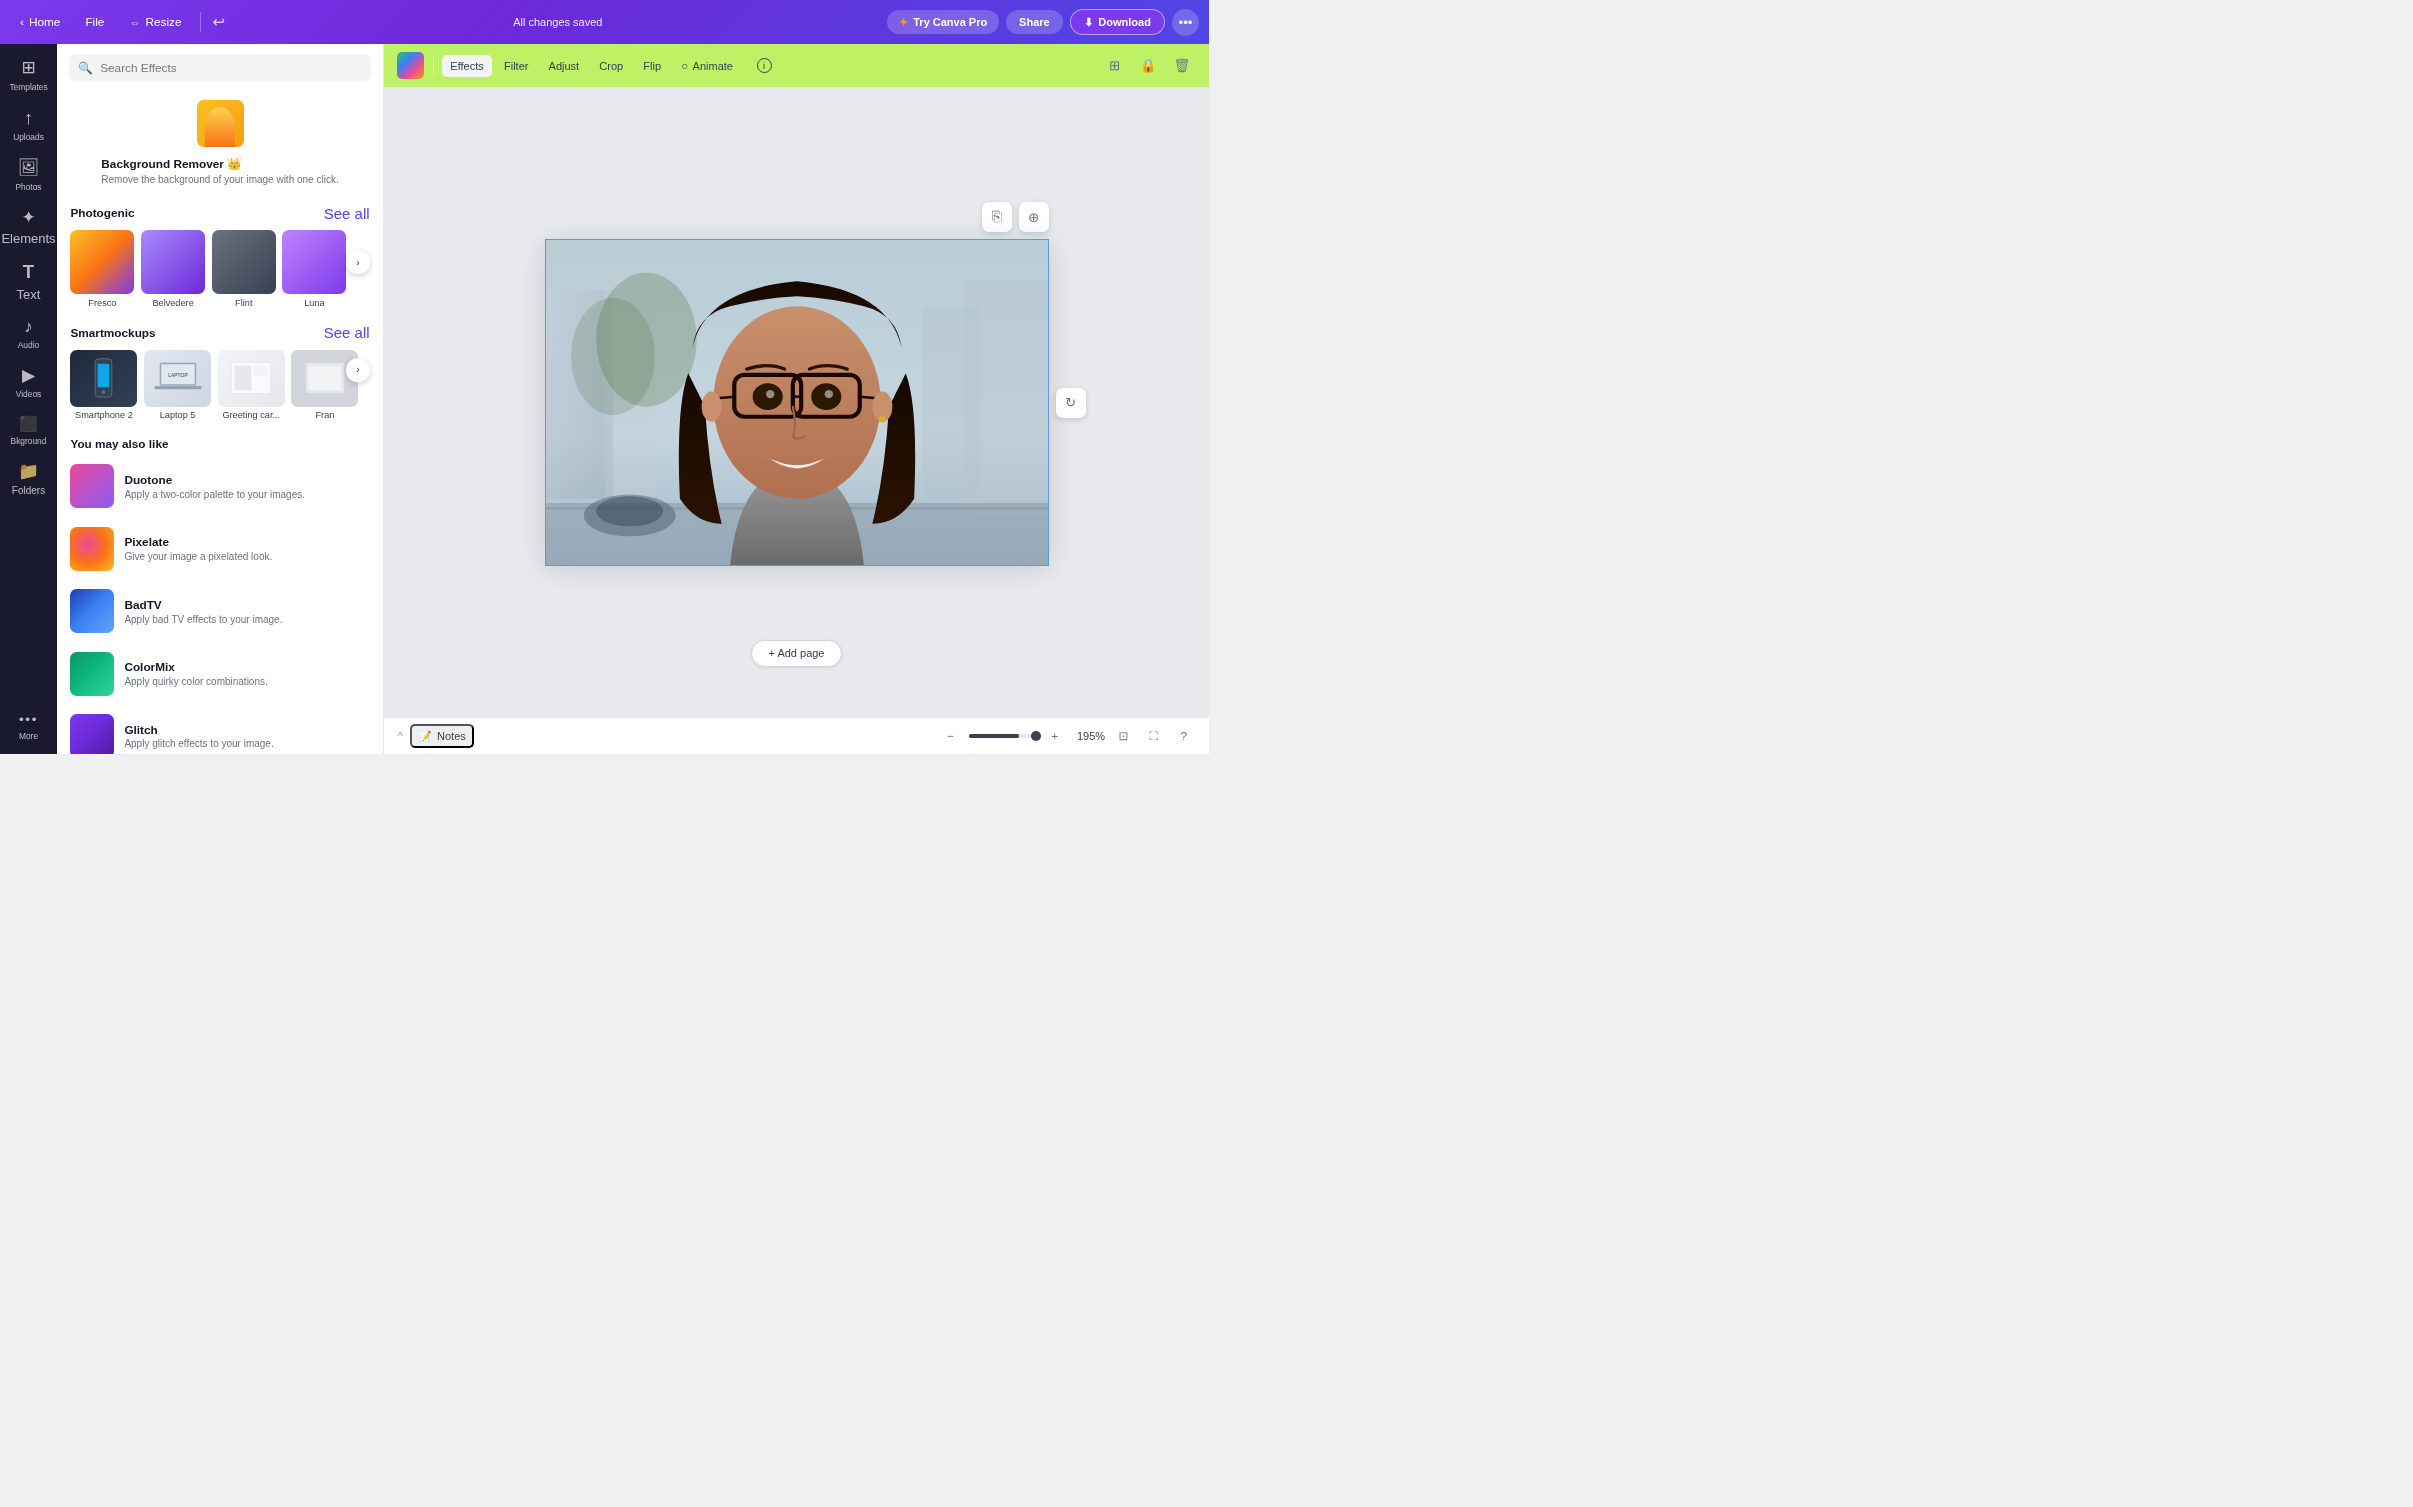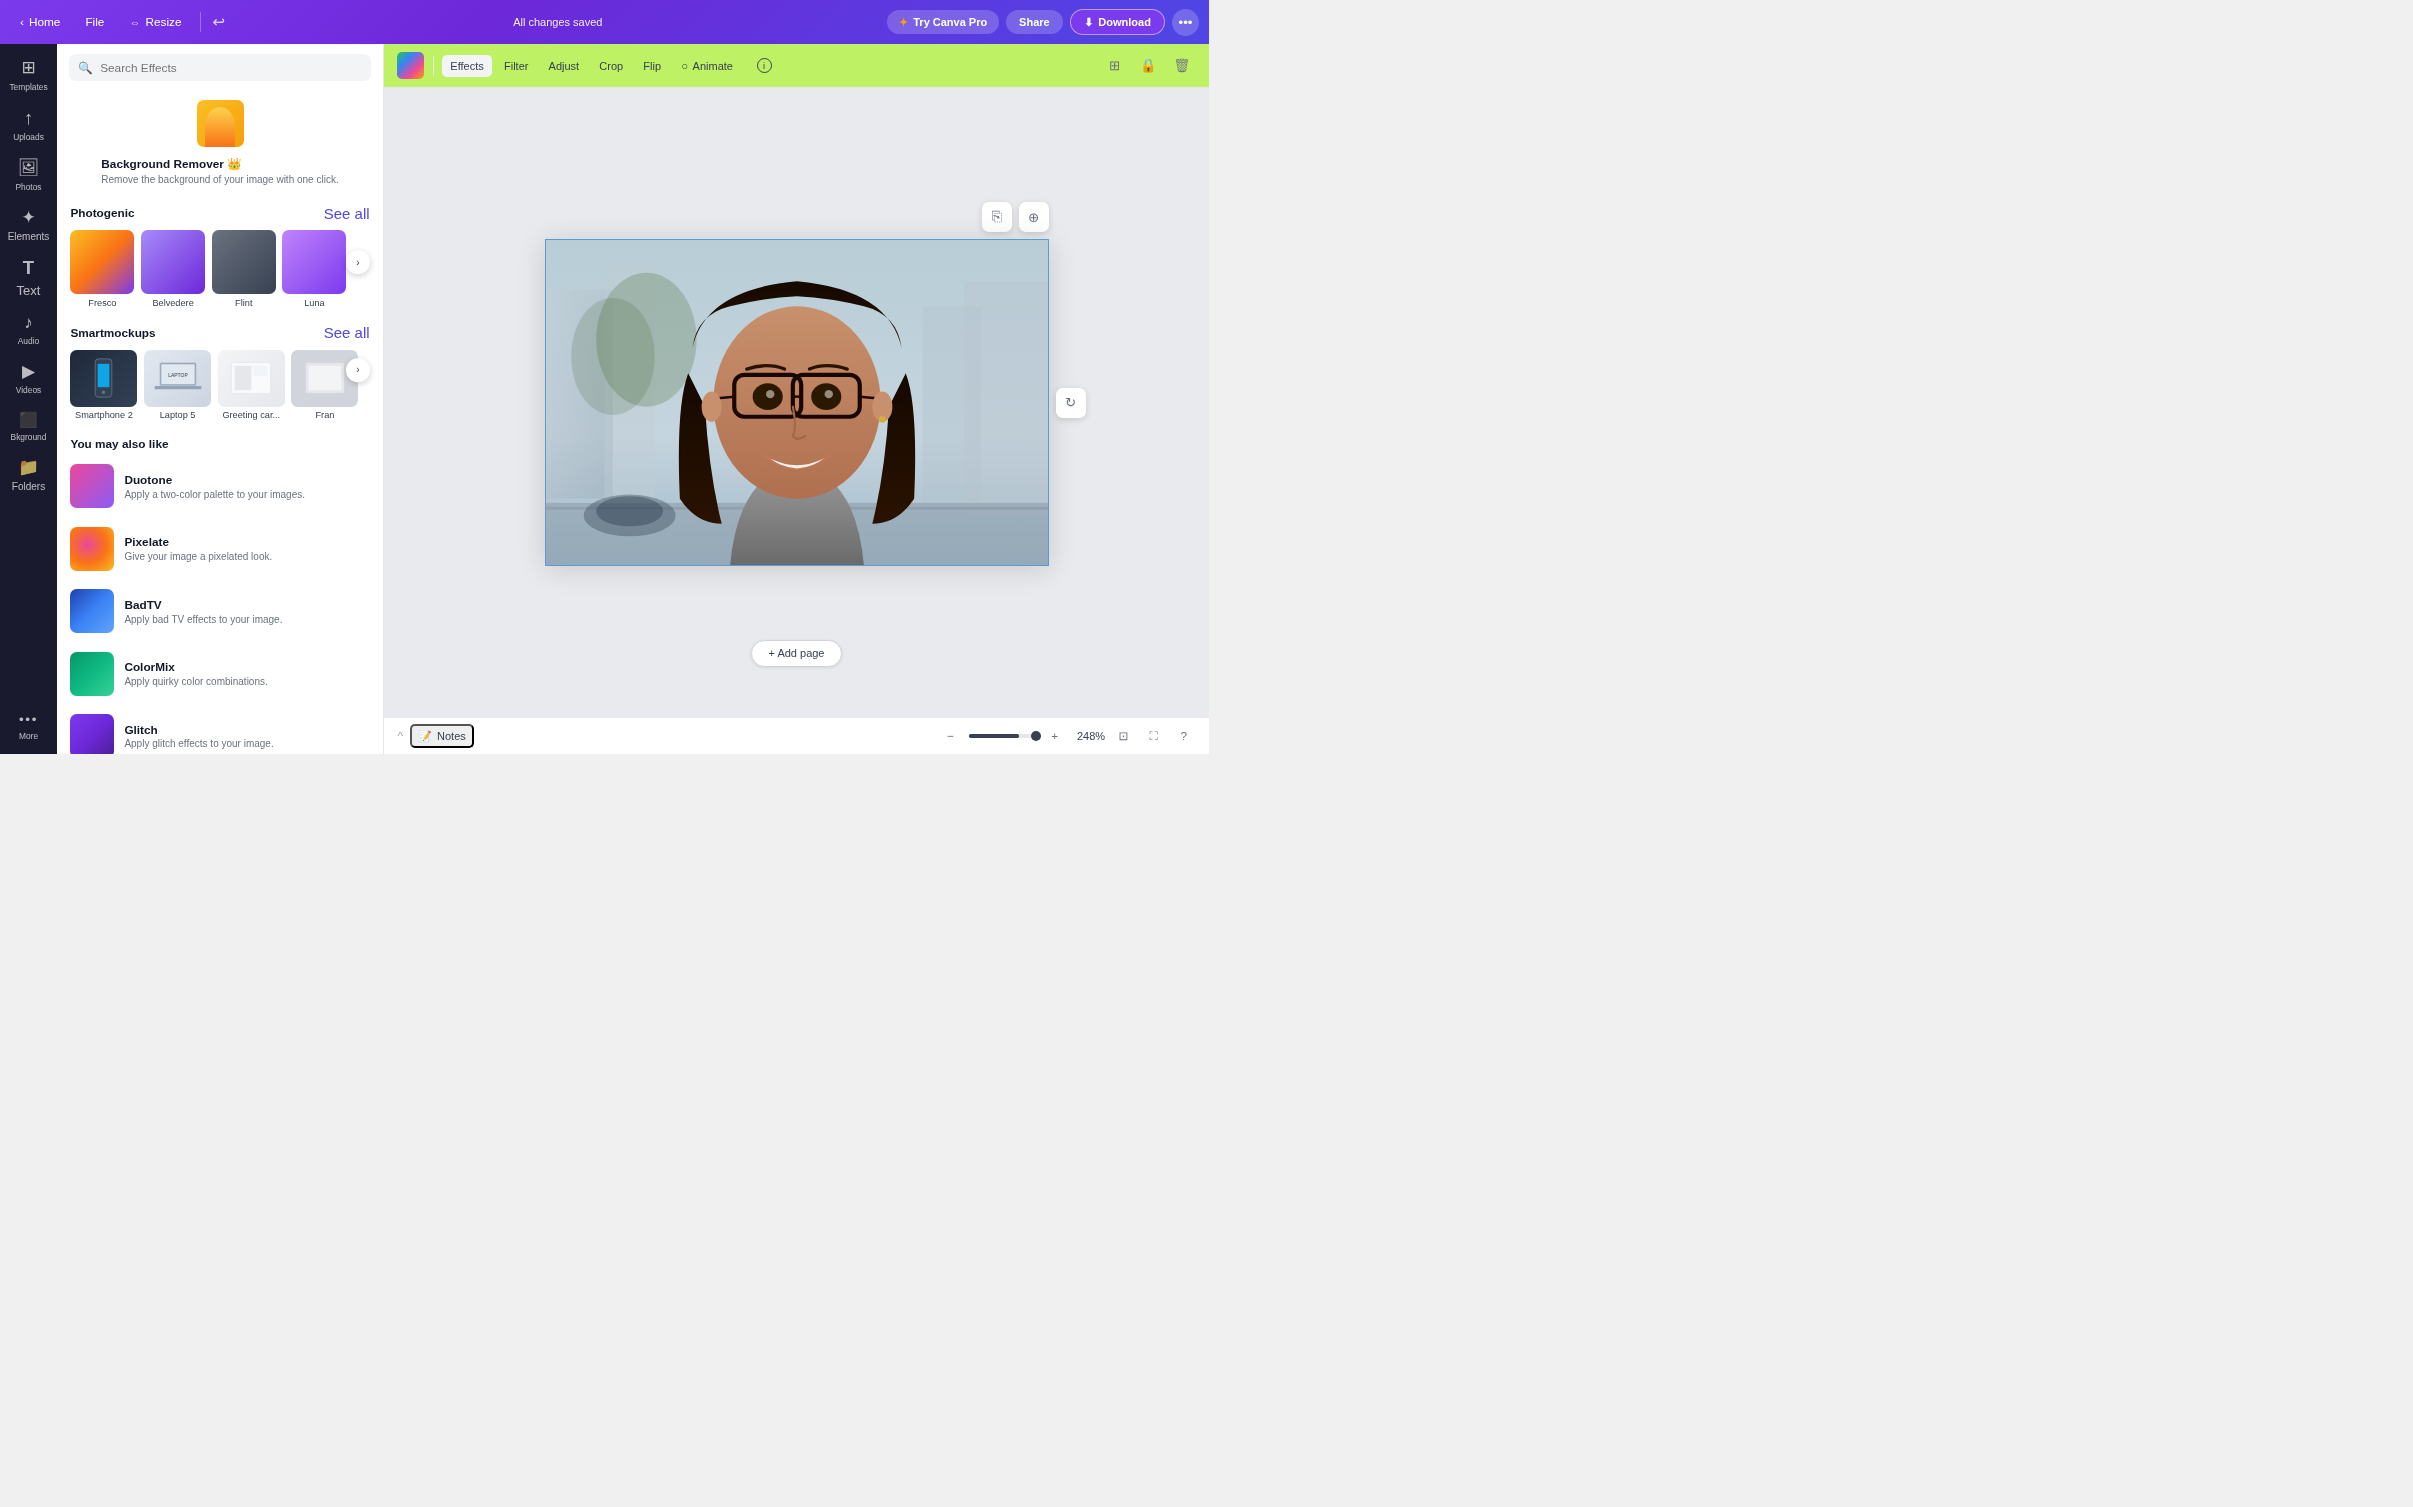--- a/index.html
+++ b/index.html
@@ -391,21 +391,21 @@
     <div class="sidebar-item">
       <span class="icon" style="font-size:18.5px;">↑</span>
       <span style="font-size:8.4px;color:rgba(255,255,255,0.7)">Uploads</span>
     </div>
     <div class="sidebar-item">
       <span class="icon">🖼</span>
       <span style="font-size:8.4px;color:rgba(255,255,255,0.7)">Photos</span>
     </div>
     <div class="sidebar-item">
       <span class="icon">✦</span>
-      <span style="font-size:10px;color:rgba(255,255,255,0.7)">Elements</span>
+      <span style="font-size:13px;color:rgba(255,255,255,0.7)">Elements</span>
     </div>
     <div class="sidebar-item">
       <span class="icon" style="font-size:18.5px;font-weight:700;">T</span>
       <span style="font-size:13px;color:rgba(255,255,255,0.7)">Text</span>
     </div>
     <div class="sidebar-item">
       <span class="icon">♪</span>
       <span style="font-size:8.4px;color:rgba(255,255,255,0.7)">Audio</span>
     </div>
     <div class="sidebar-item">
@@ -746,21 +746,21 @@
           <button class="bottom-icon-btn">
             <span>−</span>
           </button>
           <div class="zoom-slider">
             <div class="zoom-slider-fill"></div>
             <div class="zoom-slider-thumb"></div>
           </div>
           <button class="bottom-icon-btn">
             <span>+</span>
           </button>
-          <span class="zoom-pct">248%</span>
+          <span class="zoom-pct">195%</span>
         </div>
         <button class="bottom-icon-btn">
           <span>⊡</span>
         </button>
         <button class="bottom-icon-btn">
           <span>⛶</span>
         </button>
         <button class="bottom-icon-btn">
           <span>?</span>
         </button>

